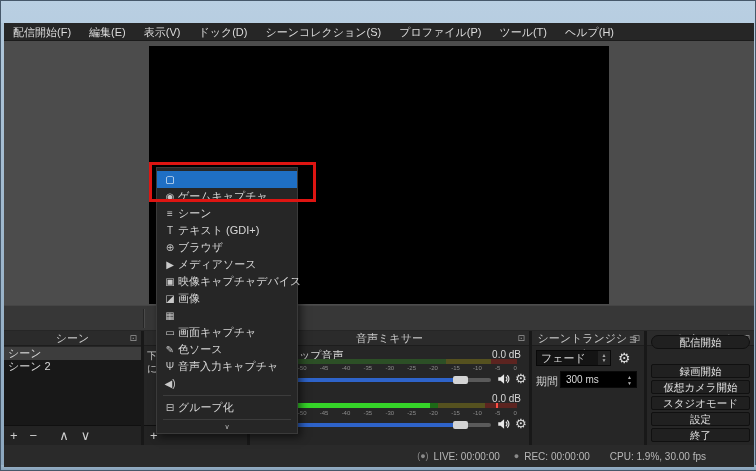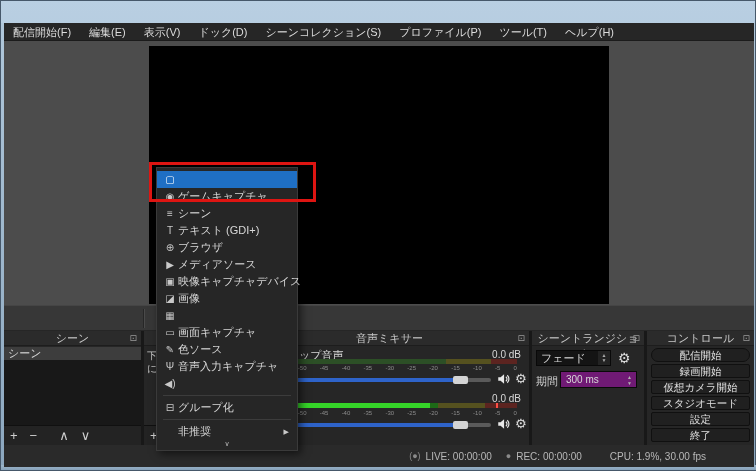--- a/index.html
+++ b/index.html
@@ -86,21 +86,21 @@
   .mx-gear { position:absolute; left:261px; top:-3px; font-size:13px; color:#dcdcdc; }
 
   .d-trans { left:531px; width:112px; }
   .combo { position:absolute; left:4px; top:19px; width:75px; height:16px; background:#141414;
     border:1px solid #090909; font-size:11px; color:#d8d8d8; line-height:14px; padding-left:4px; }
   .combo-spin { position:absolute; right:0; top:0; width:12px; height:14px; background:#232323;
     display:flex; flex-direction:column; align-items:center; justify-content:center; }
   .combo-spin span { font-size:5px; color:#aaa; line-height:5px; }
   .tr-gear { position:absolute; left:86px; top:19px; font-size:14px; color:#dcdcdc; }
   .dur-label { position:absolute; left:4px; top:43px; font-size:11px; color:#cfcfcf; }
-  .spinbox { position:absolute; left:28px; top:40px; width:77px; height:17px; background:#701a75;
+  .spinbox { position:absolute; left:28px; top:40px; width:77px; height:17px; background:#000000;
     border:1px solid #090909; font-size:10px; color:#d8d8d8; line-height:15px; padding-left:5px; }
   .spin-arrows { position:absolute; right:1px; top:0; width:11px; height:15px; display:flex;
     flex-direction:column; align-items:center; justify-content:center; }
   .spin-arrows span { font-size:5px; color:#b0b0b0; line-height:6px; }
 
   .d-controls { left:646px; width:107px; }
   .cbtn { position:absolute; left:4px; width:99px; height:14px; background:#202020;
     border:1px solid #101010; border-radius:2px; font-size:10.5px; color:#e0e0e0;
     line-height:12px; text-align:center; }
 
@@ -157,20 +157,21 @@
 
   <div class="docks-bg"></div>
 
   <div class="dock d-scenes">
     <div class="dock-header">
       <span>シーン</span>
       <span class="dock-micon">⊡</span>
     </div>
     <div class="scene-list">
       <div class="scene-row sel">シーン</div>
+      <div class="scene-row">シーン 2</div>
     </div>
     <div class="dock-toolbar">
       <span class="tbtn">+</span>
       <span class="tbtn">−</span>
       <span class="tbtn gap">∧</span>
       <span class="tbtn">∨</span>
     </div>
   </div>
 
   <div class="dock d-sources">
@@ -283,34 +284,34 @@
         <span>▼</span>
       </span>
     </div>
   </div>
 
   <div class="dock d-controls">
     <div class="dock-header">
       <span>コントロール</span>
       <span class="dock-micon">⊡</span>
     </div>
-    <div class="cbtn" style="top:17px;border-radius:7px;">配信開始</div>
+    <div class="cbtn" style="top:4px;border-radius:7px;">配信開始</div>
     <div class="cbtn" style="top:33px;">録画開始</div>
     <div class="cbtn" style="top:49px;">仮想カメラ開始</div>
     <div class="cbtn" style="top:65px;">スタジオモード</div>
     <div class="cbtn" style="top:81px;">設定</div>
     <div class="cbtn" style="top:97px;">終了</div>
   </div>
 
   <div class="statusbar">
     <span class="dot">(●)</span>
     <span class="txt">LIVE: 00:00:00</span>
     <span class="dot">●</span>
     <span class="txt">REC: 00:00:00</span>
-    <span class="txt" style="margin-left:28px;">CPU: 1.9%, 30.00 fps</span>
+    <span class="txt" style="margin-left:20px;">CPU: 1.9%, 30.00 fps</span>
   </div>
 
   <div class="ctxmenu">
     <div class="mi sel">
       <span class="mi-ic">▢</span>
     </div>
     <div class="mi">
       <span class="mi-ic">◉</span>
       <span class="mi-lb">ゲームキャプチャ</span>
     </div>
@@ -355,23 +356,18 @@
     </div>
     <div class="mi">
       <span class="mi-ic">◀)</span>
     </div>
     <div class="mi-sep"></div>
     <div class="mi">
       <span class="mi-ic">⊟</span>
       <span class="mi-lb">グループ化</span>
     </div>
     <div class="mi-sep"></div>
-    <div class="mi">
-      <span class="mi-ic"></span>
-      <span class="mi-lb">非推奨</span>
-      <span class="mi-arrow">▶</span>
-    </div>
     <div class="mi-scroll">∨</div>
   </div>
 
   <div class="redbox"></div>
 
 </div>
 
 </body></html>

